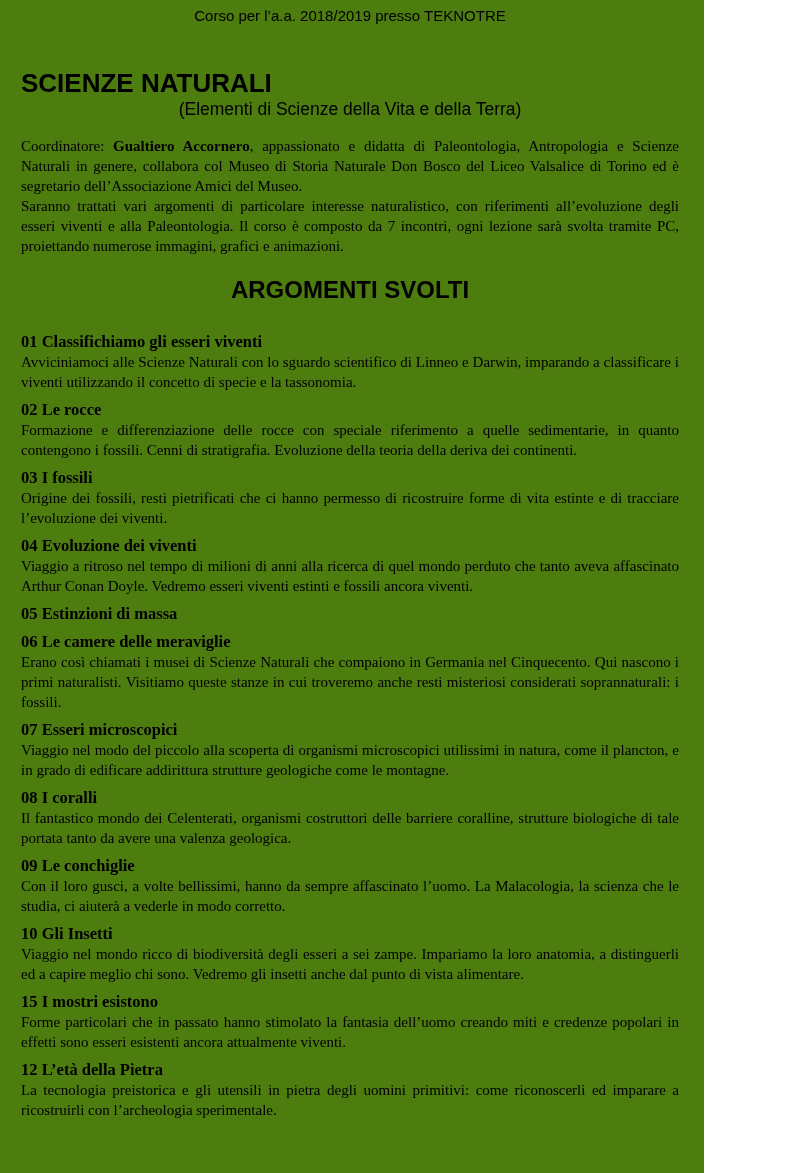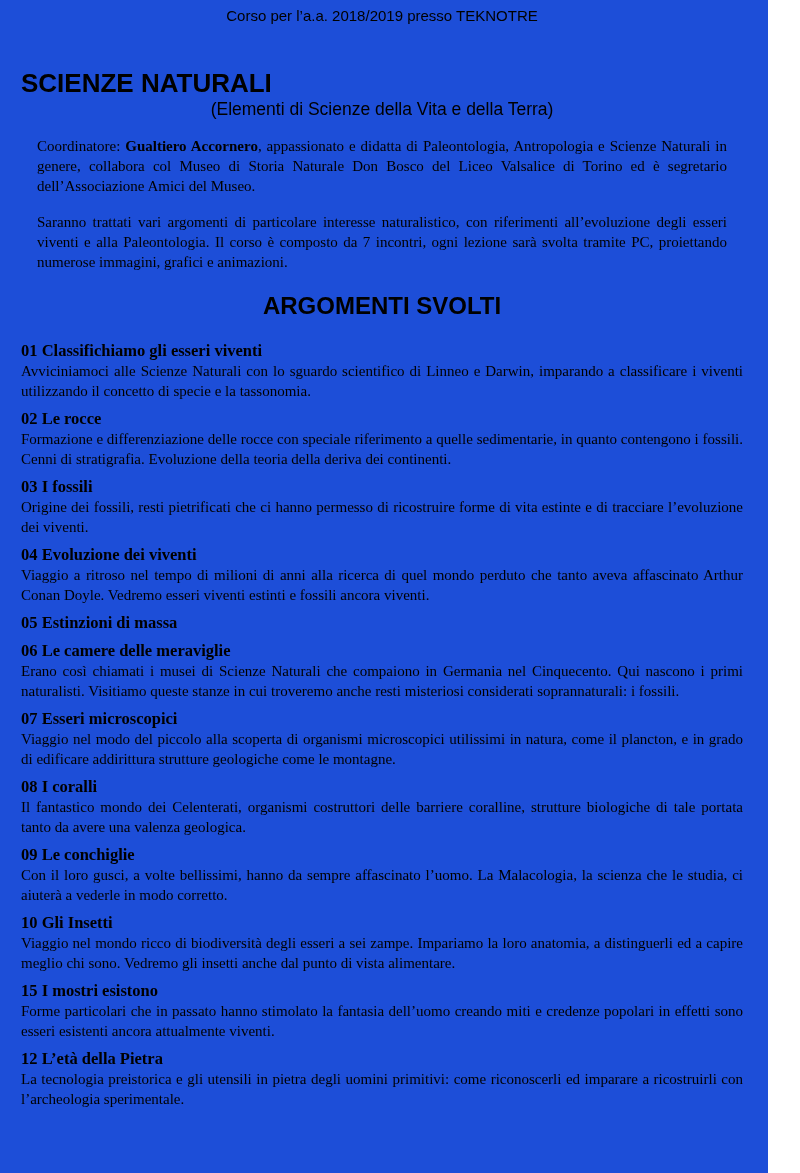--- a/index.html
+++ b/index.html
@@ -1,22 +1,22 @@
 <!DOCTYPE html>
 <html lang="it"><head>
 <meta charset="utf-8">
 <style>
   html, body { margin: 0; padding: 0; background: #ffffff; }
   .page {
     position: relative;
-    width: 768px;
+    width: 704px;
     height: 1173px;
     box-sizing: border-box;
     padding: 6px 25px 0 21px;
-    background: #1d4ed8;
+    background: #4d7c0f;
     color: #000000;
     font-family: "Liberation Serif", serif;
     overflow: hidden;
   }
   .course-line {
     text-align: center;
     font-family: "Liberation Sans", sans-serif;
     font-size: 15px;
     line-height: 20px;
     margin: 0;
@@ -32,36 +32,36 @@
     margin: 2px 0 0 0;
     text-align: center;
     font-family: "Liberation Sans", sans-serif;
     font-size: 17.5px;
     line-height: 22px;
   }
   .intro {
     margin-top: 16px;
   }
   .intro p {
-    margin: 16px;
+    margin: 0;
     font-size: 15px;
     line-height: 20px;
     text-align: justify;
   }
   .bold-name { font-weight: bold; }
   .topics-heading {
     margin: 23px 0 0 0;
     text-align: center;
     font-family: "Liberation Sans", sans-serif;
     font-size: 24px;
     font-weight: bold;
     line-height: 22px;
   }
   .topics {
-    margin-top: 24px;
+    margin-top: 31px;
   }
   .topic { margin-top: 8px; }
   .topic:first-child { margin-top: 0; }
   .topic h3 {
     margin: 0;
     font-family: "Liberation Serif", serif;
     font-size: 16.5px;
     font-weight: bold;
     line-height: 20px;
   }

